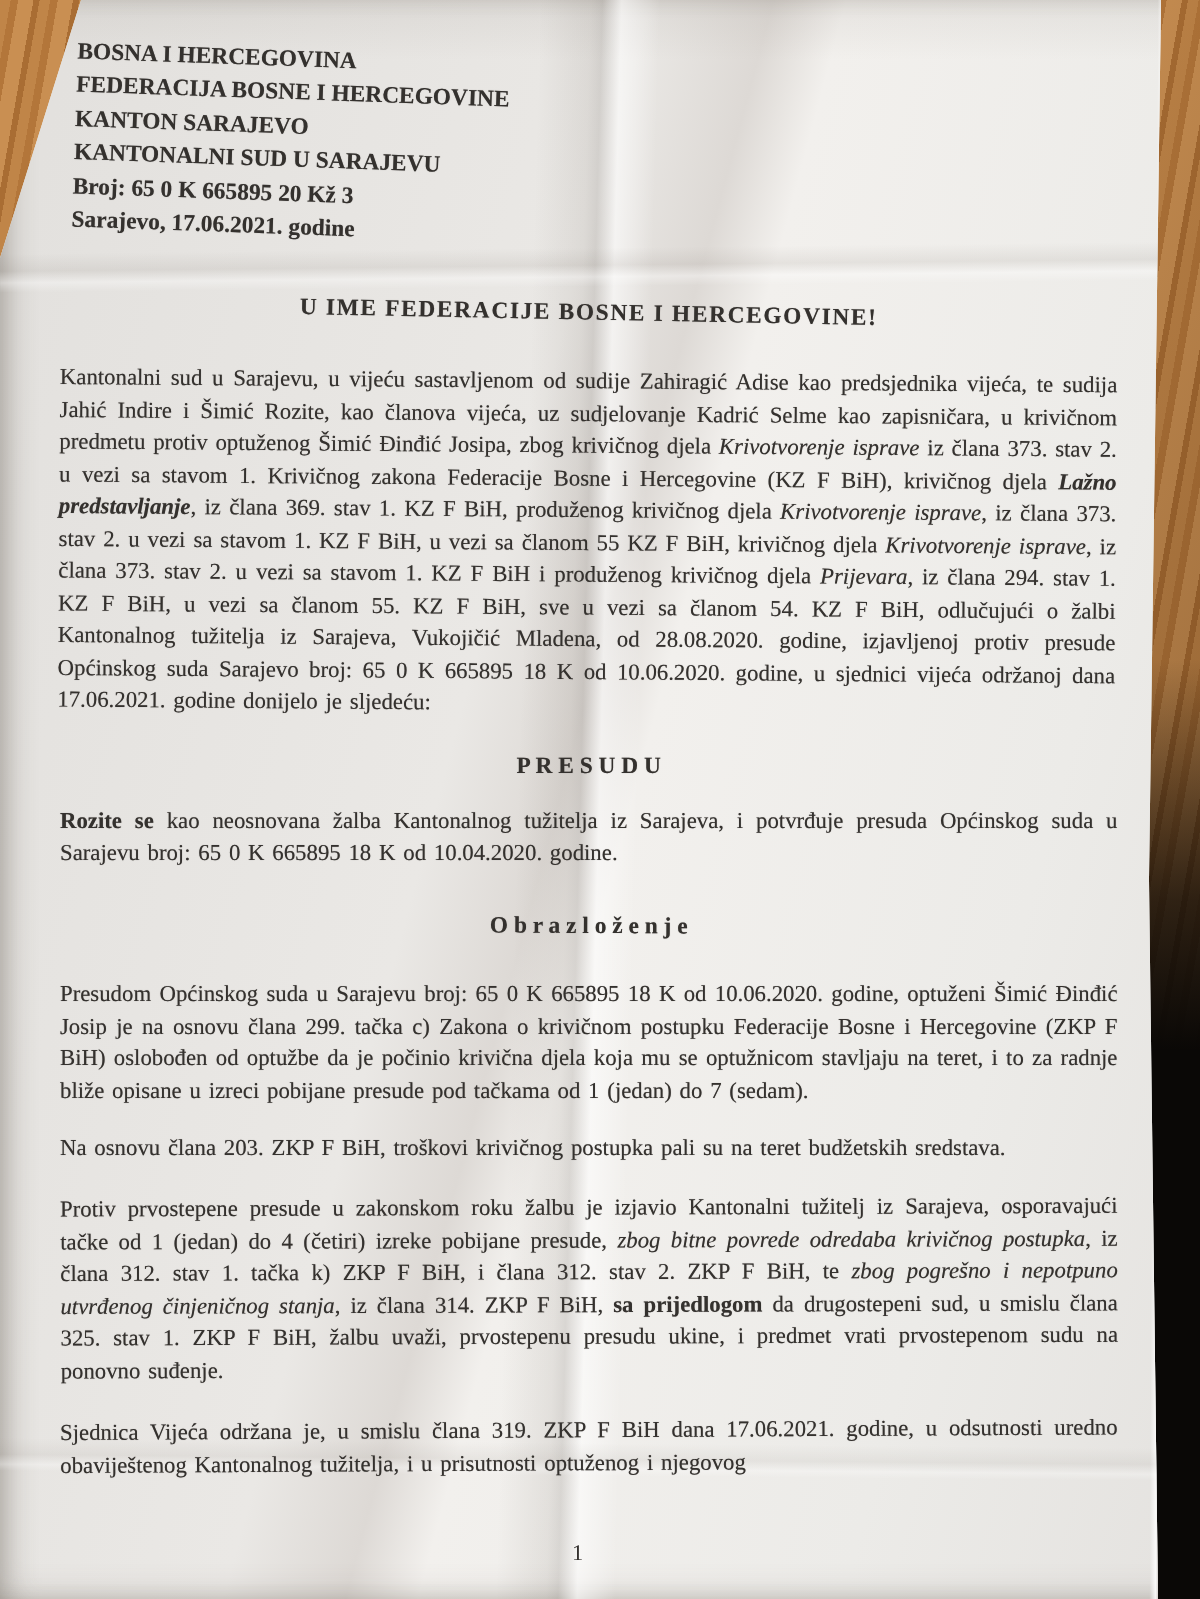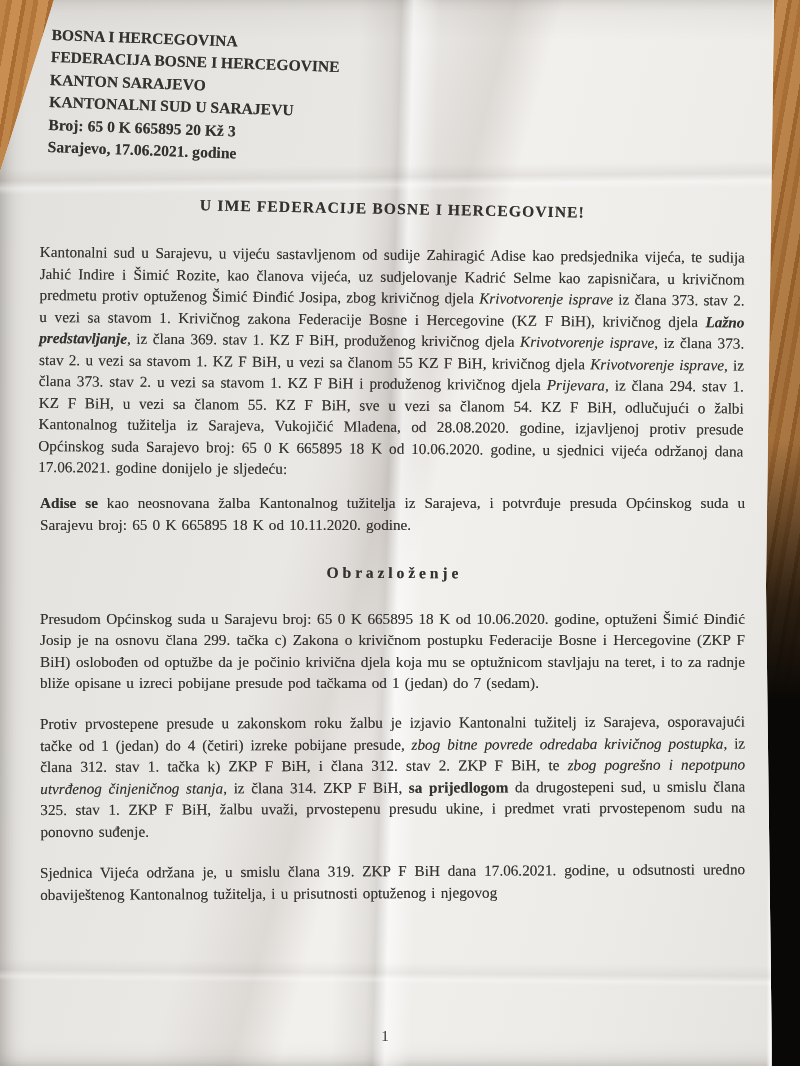--- a/index.html
+++ b/index.html
@@ -149,25 +149,27 @@
         <div>KANTON SARAJEVO</div>
         <div>KANTONALNI SUD U SARAJEVU</div>
         <div>Broj: 65 0 K 665895 20 Kž 3</div>
         <div>Sarajevo,  17.06.2021. godine</div>
       </div>
 
       <div class="doc-title">U IME FEDERACIJE BOSNE I HERCEGOVINE!</div>
 
       <p class="para para-intro"><span>Kantonalni sud u Sarajevu, u vijeću sastavljenom od sudije Zahiragić Adise kao predsjednika vijeća, te sudija Jahić Indire i Šimić Rozite, kao članova vijeća, uz sudjelovanje Kadrić Selme kao zapisničara, u krivičnom predmetu protiv optuženog Šimić Đinđić Josipa, zbog krivičnog djela </span><span class="i">Krivotvorenje isprave</span><span> iz člana 373. stav 2. u vezi sa stavom 1. Krivičnog zakona Federacije Bosne i Hercegovine (KZ F BiH), krivičnog djela </span><span class="bi">Lažno predstavljanje</span><span>, iz člana 369. stav 1. KZ F BiH, produženog krivičnog djela </span><span class="i">Krivotvorenje isprave</span><span>, iz člana 373. stav 2. u vezi sa stavom 1. KZ F BiH, u vezi sa članom 55 KZ F BiH, krivičnog djela </span><span class="i">Krivotvorenje isprave</span><span>, iz člana 373. stav 2. u vezi sa stavom 1. KZ F BiH i produženog krivičnog djela </span><span class="i">Prijevara</span><span>, iz člana 294. stav 1. KZ F BiH, u vezi sa članom 55. KZ F BiH, sve u vezi sa članom 54. KZ F BiH, odlučujući o žalbi Kantonalnog tužitelja iz Sarajeva, Vukojičić Mladena, od 28.08.2020. godine, izjavljenoj protiv presude Općinskog suda Sarajevo broj: 65 0 K 665895 18 K od 10.06.2020. godine, u sjednici vijeća održanoj dana 17.06.2021. godine donijelo je sljedeću:</span></p>
 
+      <div class="section-heading heading-presuda">P R E S U D U</div>
 
-      <p class="para para-verdict"><span class="b">Adise se</span><span> kao neosnovana žalba Kantonalnog tužitelja iz Sarajeva, i potvrđuje presuda Općinskog suda u Sarajevu broj: 65 0 K 665895 18 K od 10.11.2020. godine.</span></p>
+      <p class="para para-verdict"><span class="b">Rozite se</span><span> kao neosnovana žalba Kantonalnog tužitelja iz Sarajeva, i potvrđuje presuda Općinskog suda u Sarajevu broj: 65 0 K 665895 18 K od 10.04.2020. godine.</span></p>
 
       <div class="section-heading heading-obraz">O b r a z l o ž e n j e</div>
 
       <p class="para para-o1"><span>Presudom Općinskog suda u Sarajevu broj: 65 0 K 665895 18 K od 10.06.2020. godine, optuženi Šimić Đinđić Josip je na osnovu člana 299. tačka c) Zakona o krivičnom postupku Federacije Bosne i Hercegovine (ZKP F BiH) oslobođen od optužbe da je počinio krivična djela koja mu se optužnicom stavljaju na teret, i to za radnje bliže opisane u izreci pobijane presude pod tačkama od 1 (jedan) do 7 (sedam).</span></p>
+      <p class="para para-o3"><span>Na osnovu člana 203. ZKP F BiH, troškovi krivičnog postupka pali su na teret budžetskih sredstava.</span></p>
       <p class="para para-o4"><span>Protiv prvostepene presude u zakonskom roku žalbu je izjavio Kantonalni tužitelj iz Sarajeva, osporavajući tačke od 1 (jedan) do 4 (četiri) izreke pobijane presude, </span><span class="i">zbog bitne povrede odredaba krivičnog postupka</span><span>, iz člana 312. stav 1. tačka k) ZKP F BiH, i člana 312. stav 2. ZKP F BiH, te </span><span class="i">zbog pogrešno i nepotpuno utvrđenog činjeničnog stanja</span><span>, iz člana 314. ZKP F BiH, </span><span class="b">sa prijedlogom</span><span> da drugostepeni sud, u smislu člana 325. stav 1. ZKP F BiH, žalbu uvaži, prvostepenu presudu ukine, i predmet vrati prvostepenom sudu na ponovno suđenje.</span></p>
       <p class="para para-o5"><span>Sjednica Vijeća održana je, u smislu člana 319. ZKP F BiH dana 17.06.2021. godine, u odsutnosti uredno obaviještenog Kantonalnog tužitelja, i u prisutnosti optuženog i njegovog</span></p>
     </div>
 
     <div class="page-number">1</div>
   </div>
 </div>
 
 </body></html>

